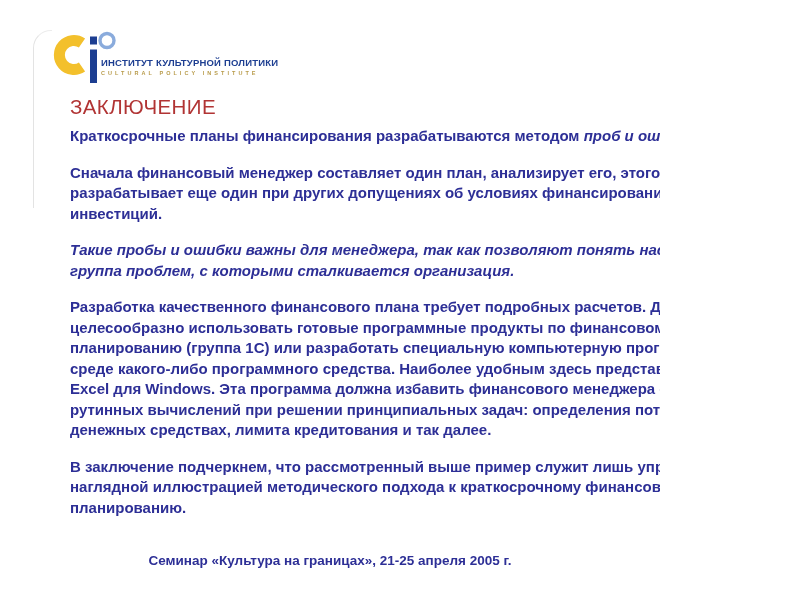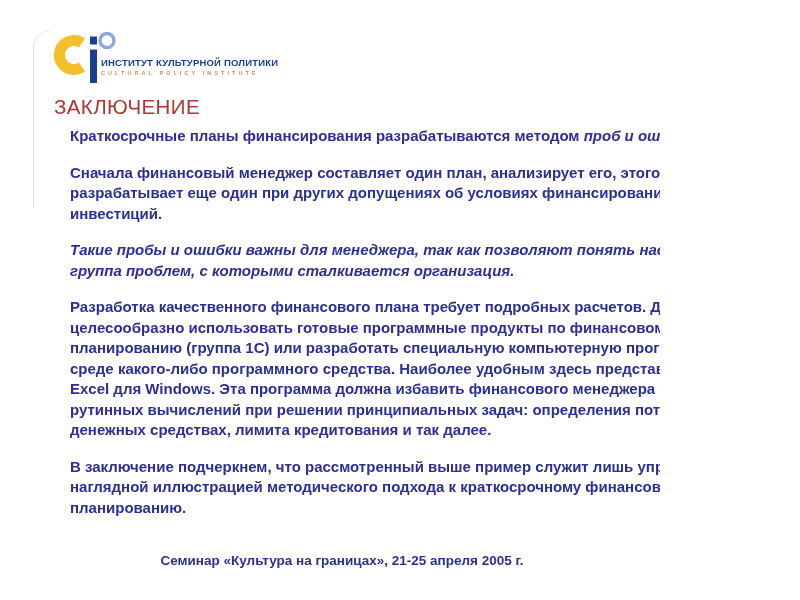--- a/index.html
+++ b/index.html
@@ -10,31 +10,31 @@
   .guide-line{position:absolute;left:33px;top:30px;width:18px;height:177px;
     border-left:1px solid #e3e3e3;border-top:1px solid #ececec;border-top-left-radius:18px;}
 
   
   .logo-svg{position:absolute;left:53px;top:30px;}
   .logo-text{position:absolute;left:101px;top:57px;}
   .logo-ru{font-size:9.5px;font-weight:bold;color:var(--logo-blue,#1d3e91);letter-spacing:0.2px;white-space:nowrap;}
   .logo-en{font-size:5.5px;font-weight:bold;color:var(--logo-gold,#b89b4a);letter-spacing:3.05px;margin-top:2px;white-space:nowrap;}
 
   
-  .title{position:absolute;left:54px;top:95px;font-size:20.5px;font-weight:400;
+  .title{position:absolute;left:70px;top:95px;font-size:20.5px;font-weight:400;
     color:var(--title,#b13434);letter-spacing:0.4px;}
 
   
   .body-block{position:absolute;left:66px;top:126px;width:678px;}
   .para{margin:0 0 16px 4px;font-size:15px;font-weight:bold;line-height:20.5px;
     color:var(--body-text,#2d2f96);}
   .para .italic{font-style:italic;}
 
   
-  .footer{position:absolute;left:12px;top:553px;width:100%;text-align:center;
+  .footer{position:absolute;left:0;top:553px;width:100%;text-align:center;
     font-size:13.5px;font-weight:bold;color:var(--body-text,#2d2f96);}
 </style>
 </head>
 <body>
 
 <div class="slide">
 
   <div class="guide-line"></div>
 
   <div>

